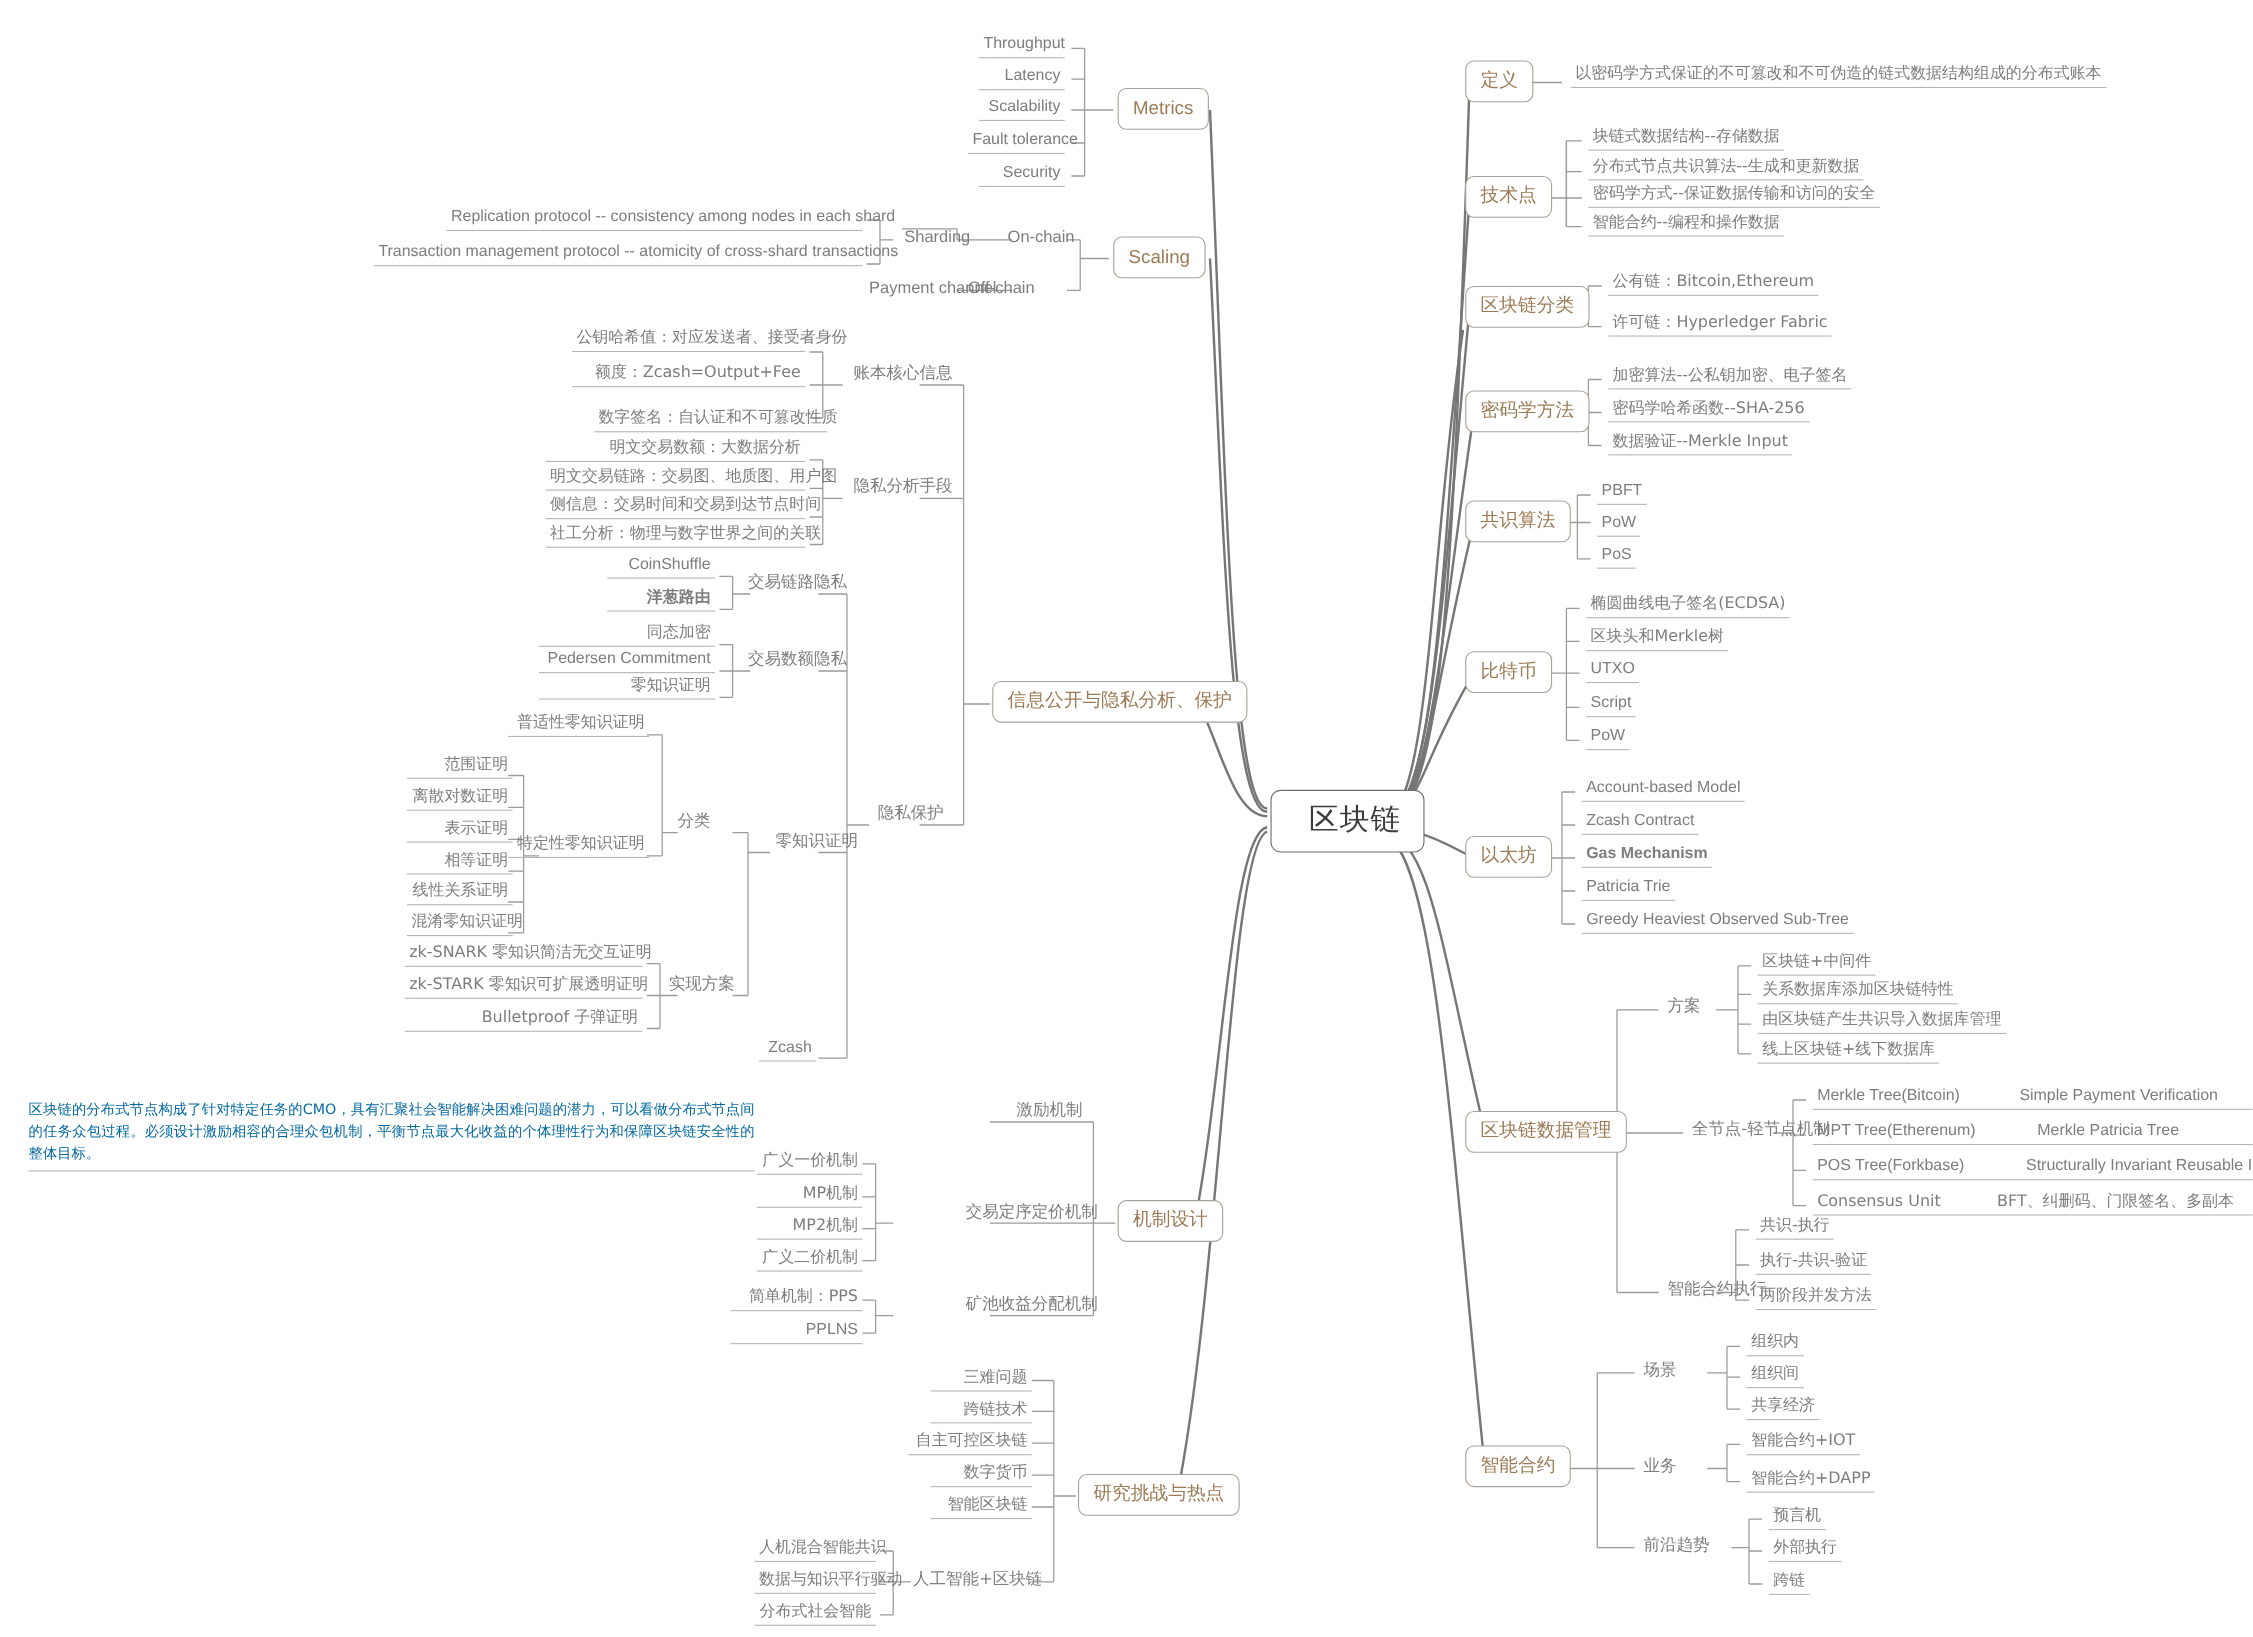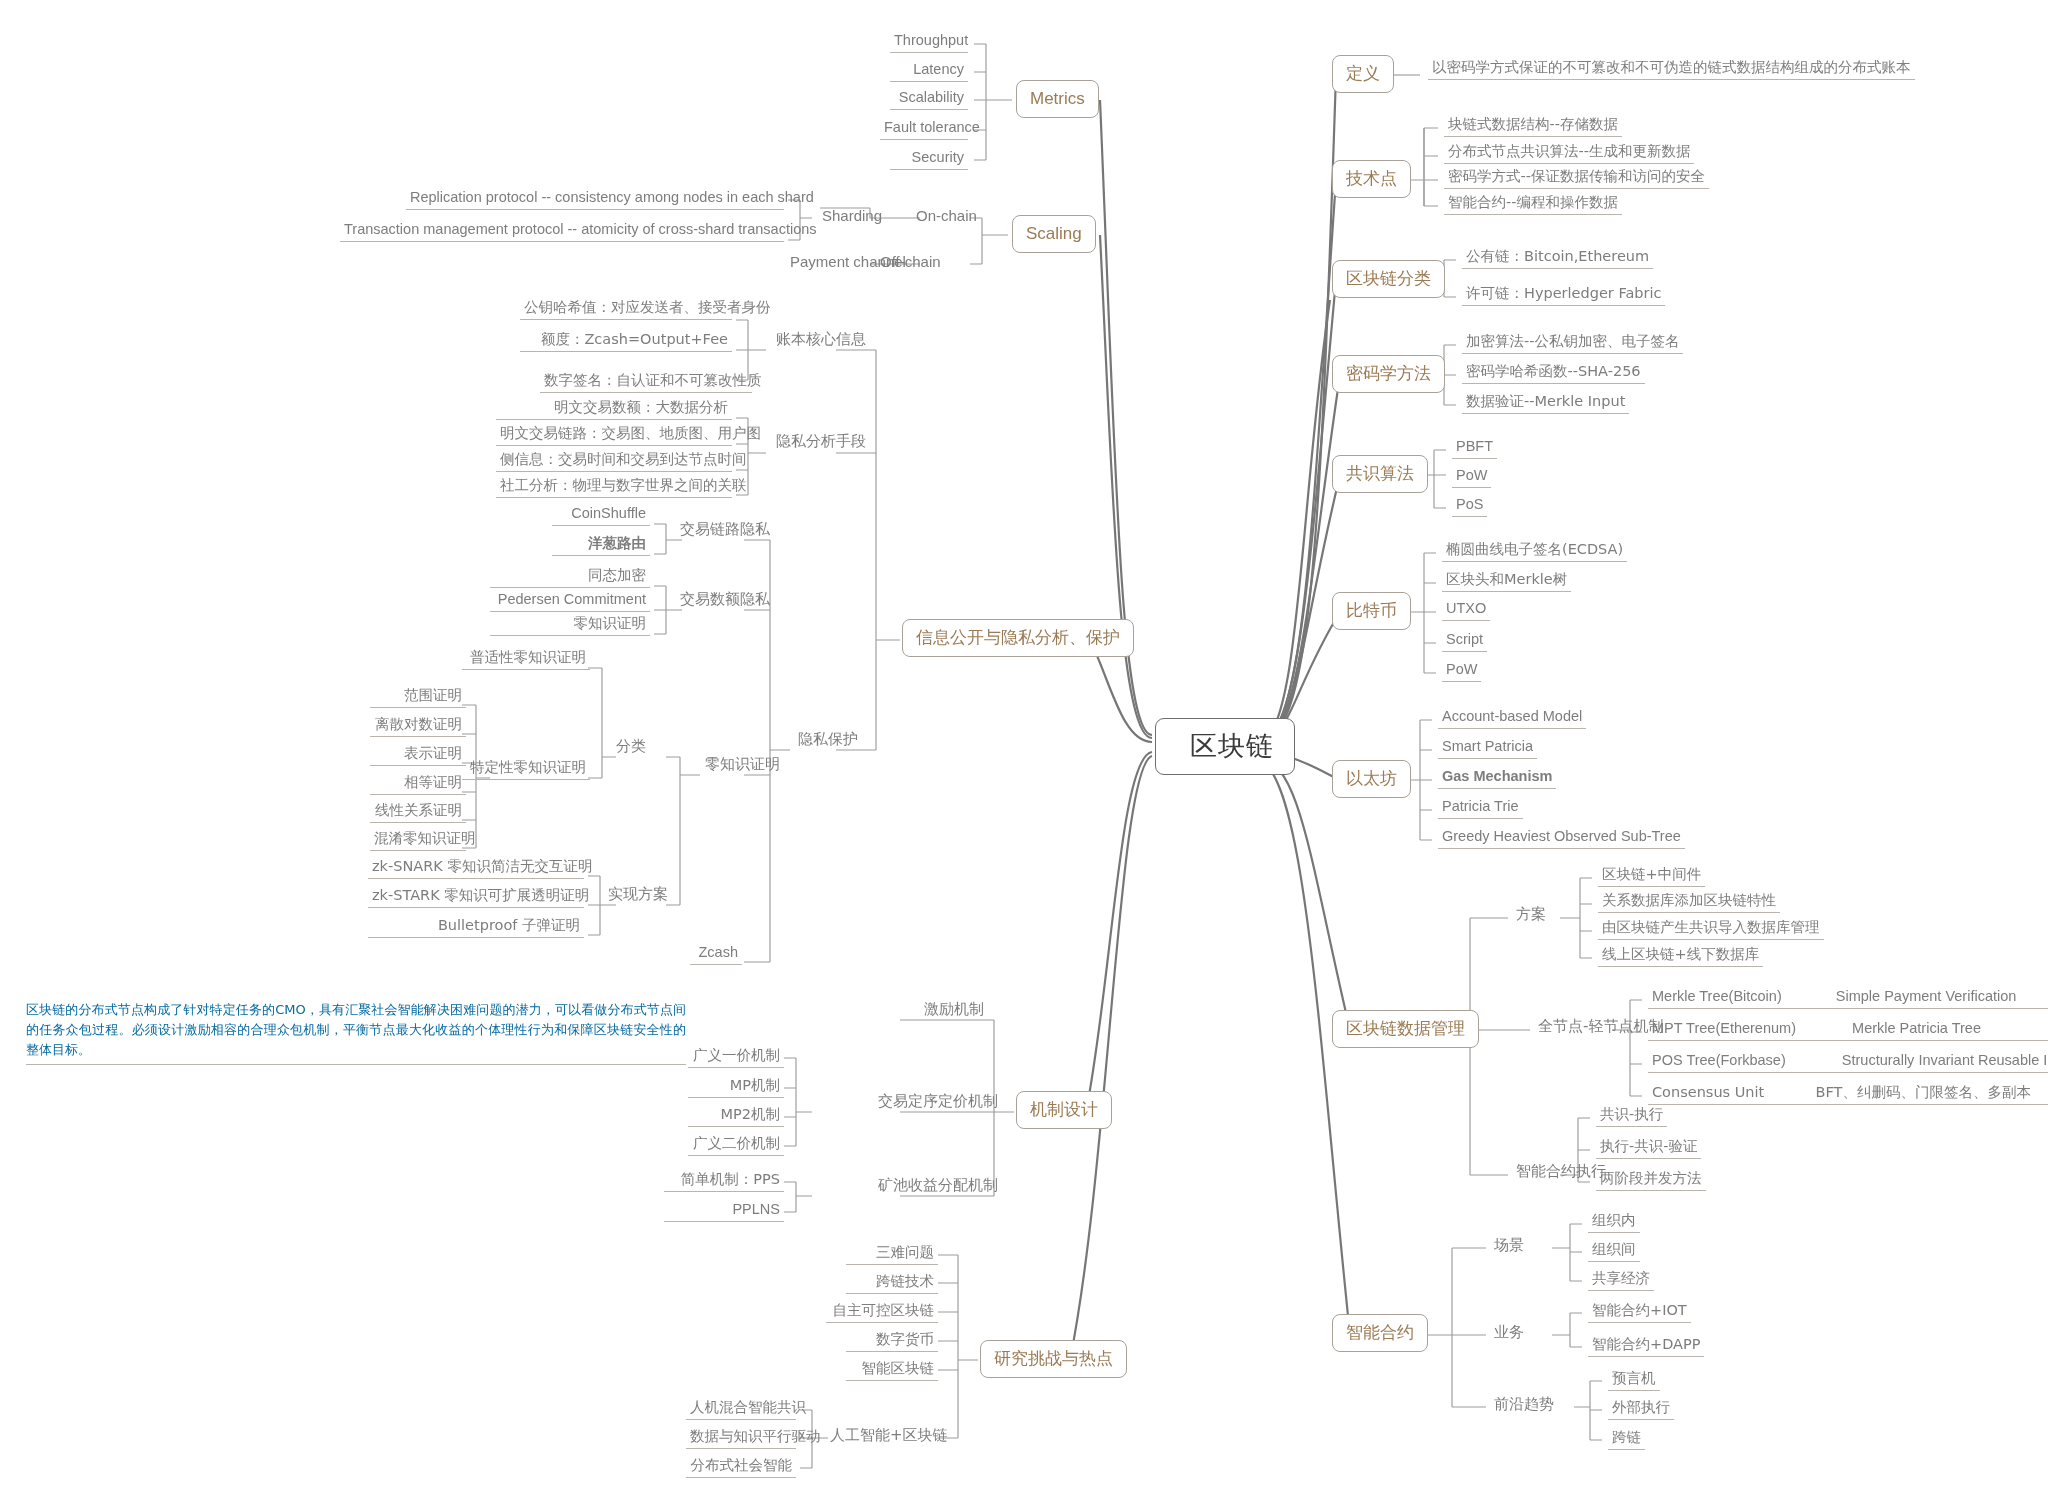--- a/index.html
+++ b/index.html
@@ -187,21 +187,21 @@
 
   <div class="node lvl1 cn" style="left:1332px;top:592px;">比特币</div>
   <div class="node leaf cn" style="left:1442px;top:542px;">椭圆曲线电子签名(ECDSA)</div>
   <div class="node leaf cn" style="left:1442px;top:572px;">区块头和Merkle树</div>
   <div class="node leaf" style="left:1442px;top:601px;">UTXO</div>
   <div class="node leaf" style="left:1442px;top:632px;">Script</div>
   <div class="node leaf" style="left:1442px;top:662px;">PoW</div>
 
   <div class="node lvl1 cn" style="left:1332px;top:760px;">以太坊</div>
   <div class="node leaf" style="left:1438px;top:709px;">Account-based Model</div>
-  <div class="node leaf" style="left:1438px;top:739px;">Smart Patricia</div>
+  <div class="node leaf" style="left:1438px;top:739px;">Zcash Contract</div>
   <div class="node leaf" style="left:1438px;top:769px;font-weight:bold;">Gas Mechanism</div>
   <div class="node leaf" style="left:1438px;top:799px;">Patricia Trie</div>
   <div class="node leaf" style="left:1438px;top:829px;">Greedy Heaviest Observed Sub-Tree</div>
 
   <div class="node lvl1 cn" style="left:1332px;top:1010px;">区块链数据管理</div>
 
   <div class="node lvl3 cn" style="left:1512px;top:907px;">方案</div>
   <div class="node leaf cn" style="left:1598px;top:867px;">区块链+中间件</div>
   <div class="node leaf cn" style="left:1598px;top:893px;">关系数据库添加区块链特性</div>
   <div class="node leaf cn" style="left:1598px;top:920px;">由区块链产生共识导入数据库管理</div>

